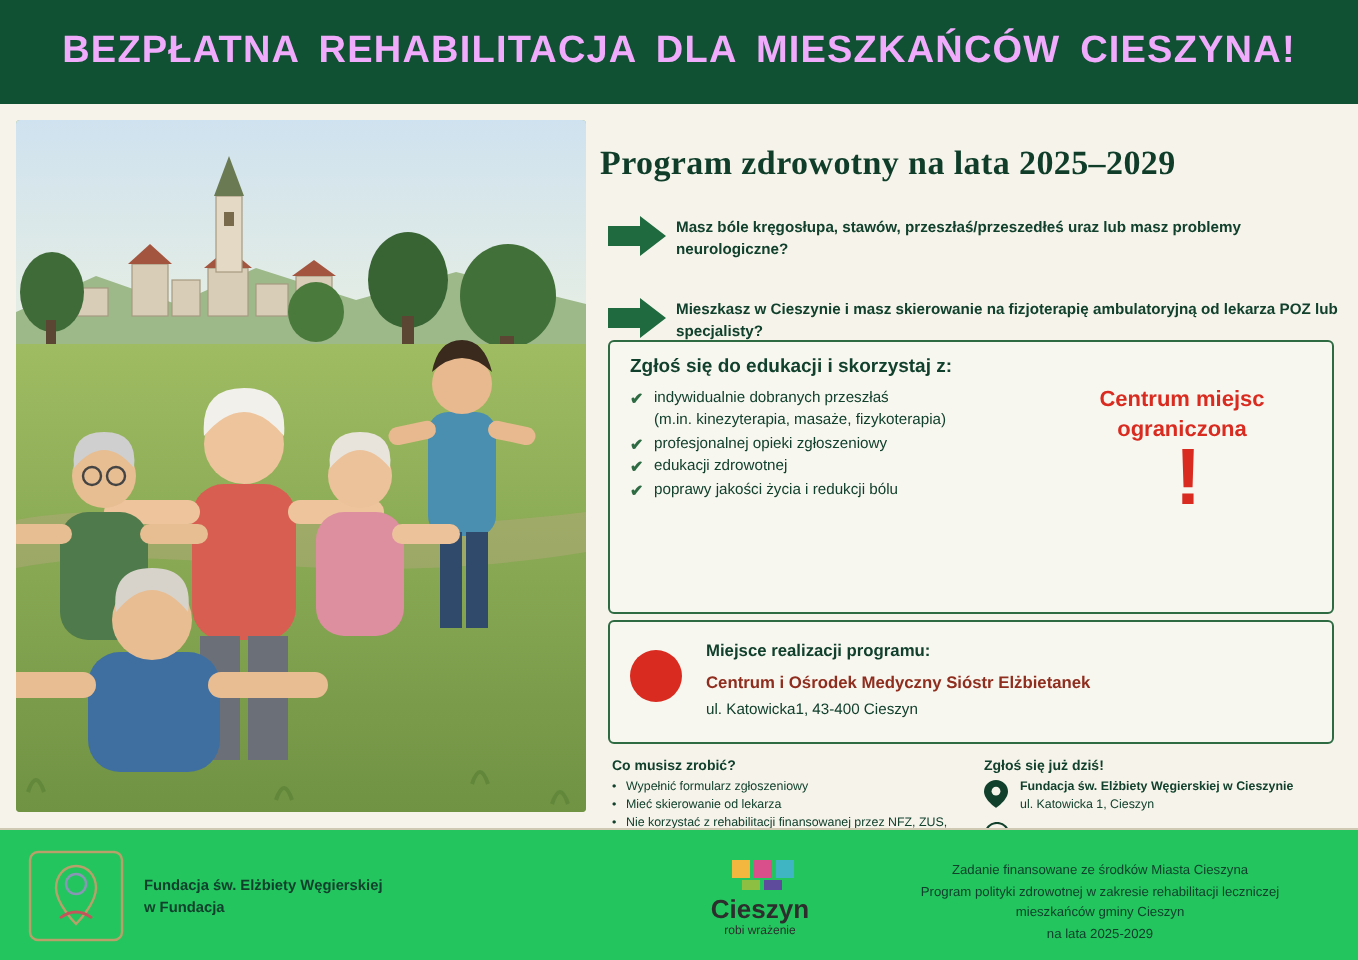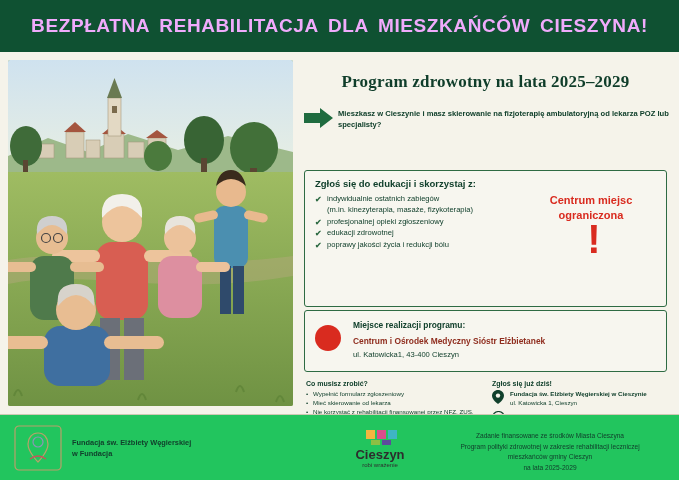--- a/index.html
+++ b/index.html
@@ -54,21 +54,20 @@
   .right-col {
     position: absolute;
     left: 300px; top: 8px;
     width: 371px; height: 346px;
   }
   .program-title {
     font-family: "Liberation Serif", serif;
     font-size: 17px;
     font-weight: bold;
     color: #0f3d2a;
-    text-align: center;
     margin-top: 12px;
     letter-spacing: 0.2px;
   }
   .bullet-row {
     display: flex;
     align-items: flex-start;
     margin-top: 14px;
     padding-left: 4px;
   }
   .arrow-icon {
@@ -363,34 +362,42 @@
           <path d="M228 332 q4 -12 8 0"></path>
           <path d="M268 342 q4 -12 8 0"></path>
         </g>
       </svg>
     </div>
 
     <div class="right-col">
 
       <div class="program-title">Program zdrowotny na lata 2025–2029</div>
 
-
       <div class="bullet-row">
         <div class="arrow-icon">
           <svg width="30" height="20" viewBox="0 0 30 20">
             <polygon points="0,5 16,5 16,0 29,10 16,20 16,15 0,15" fill="#1f6b3f"></polygon>
           </svg>
         </div>
+        <div class="bullet-text">Masz bóle kręgosłupa, stawów, przeszłaś/przeszedłeś uraz lub masz problemy neurologiczne?</div>
+      </div>
+
+      <div class="bullet-row">
+        <div class="arrow-icon">
+          <svg width="30" height="20" viewBox="0 0 30 20">
+            <polygon points="0,5 16,5 16,0 29,10 16,20 16,15 0,15" fill="#1f6b3f"></polygon>
+          </svg>
+        </div>
         <div class="bullet-text">Mieszkasz w Cieszynie i masz skierowanie na fizjoterapię ambulatoryjną od lekarza POZ lub specjalisty?</div>
       </div>
 
       <div class="green-box">
         <div class="gb-head">Zgłoś się do edukacji i skorzystaj z:</div>
         <ul class="gb-list">
-          <li><span class="chk">✔</span><span>indywidualnie ostatnich zabiegów</span></li>
+          <li><span class="chk">✔</span><span>indywidualnie dobranych przeszłaś</span></li>
           <li style="padding-left:12px;"><span>(m.in. kinezyterapia, masaże, fizykoterapia)</span></li>
           <li><span class="chk">✔</span><span>profesjonalnej opieki zgłoszeniowy</span></li>
           <li><span class="chk">✔</span><span>edukacji zdrowotnej</span></li>
           <li><span class="chk">✔</span><span>poprawy jakości życia i redukcji bólu</span></li>
         </ul>
         <div class="limit-box">
           <span class="limit-text">Centrum miejsc ograniczona</span><span class="excl">!</span>
         </div>
       </div>
 

